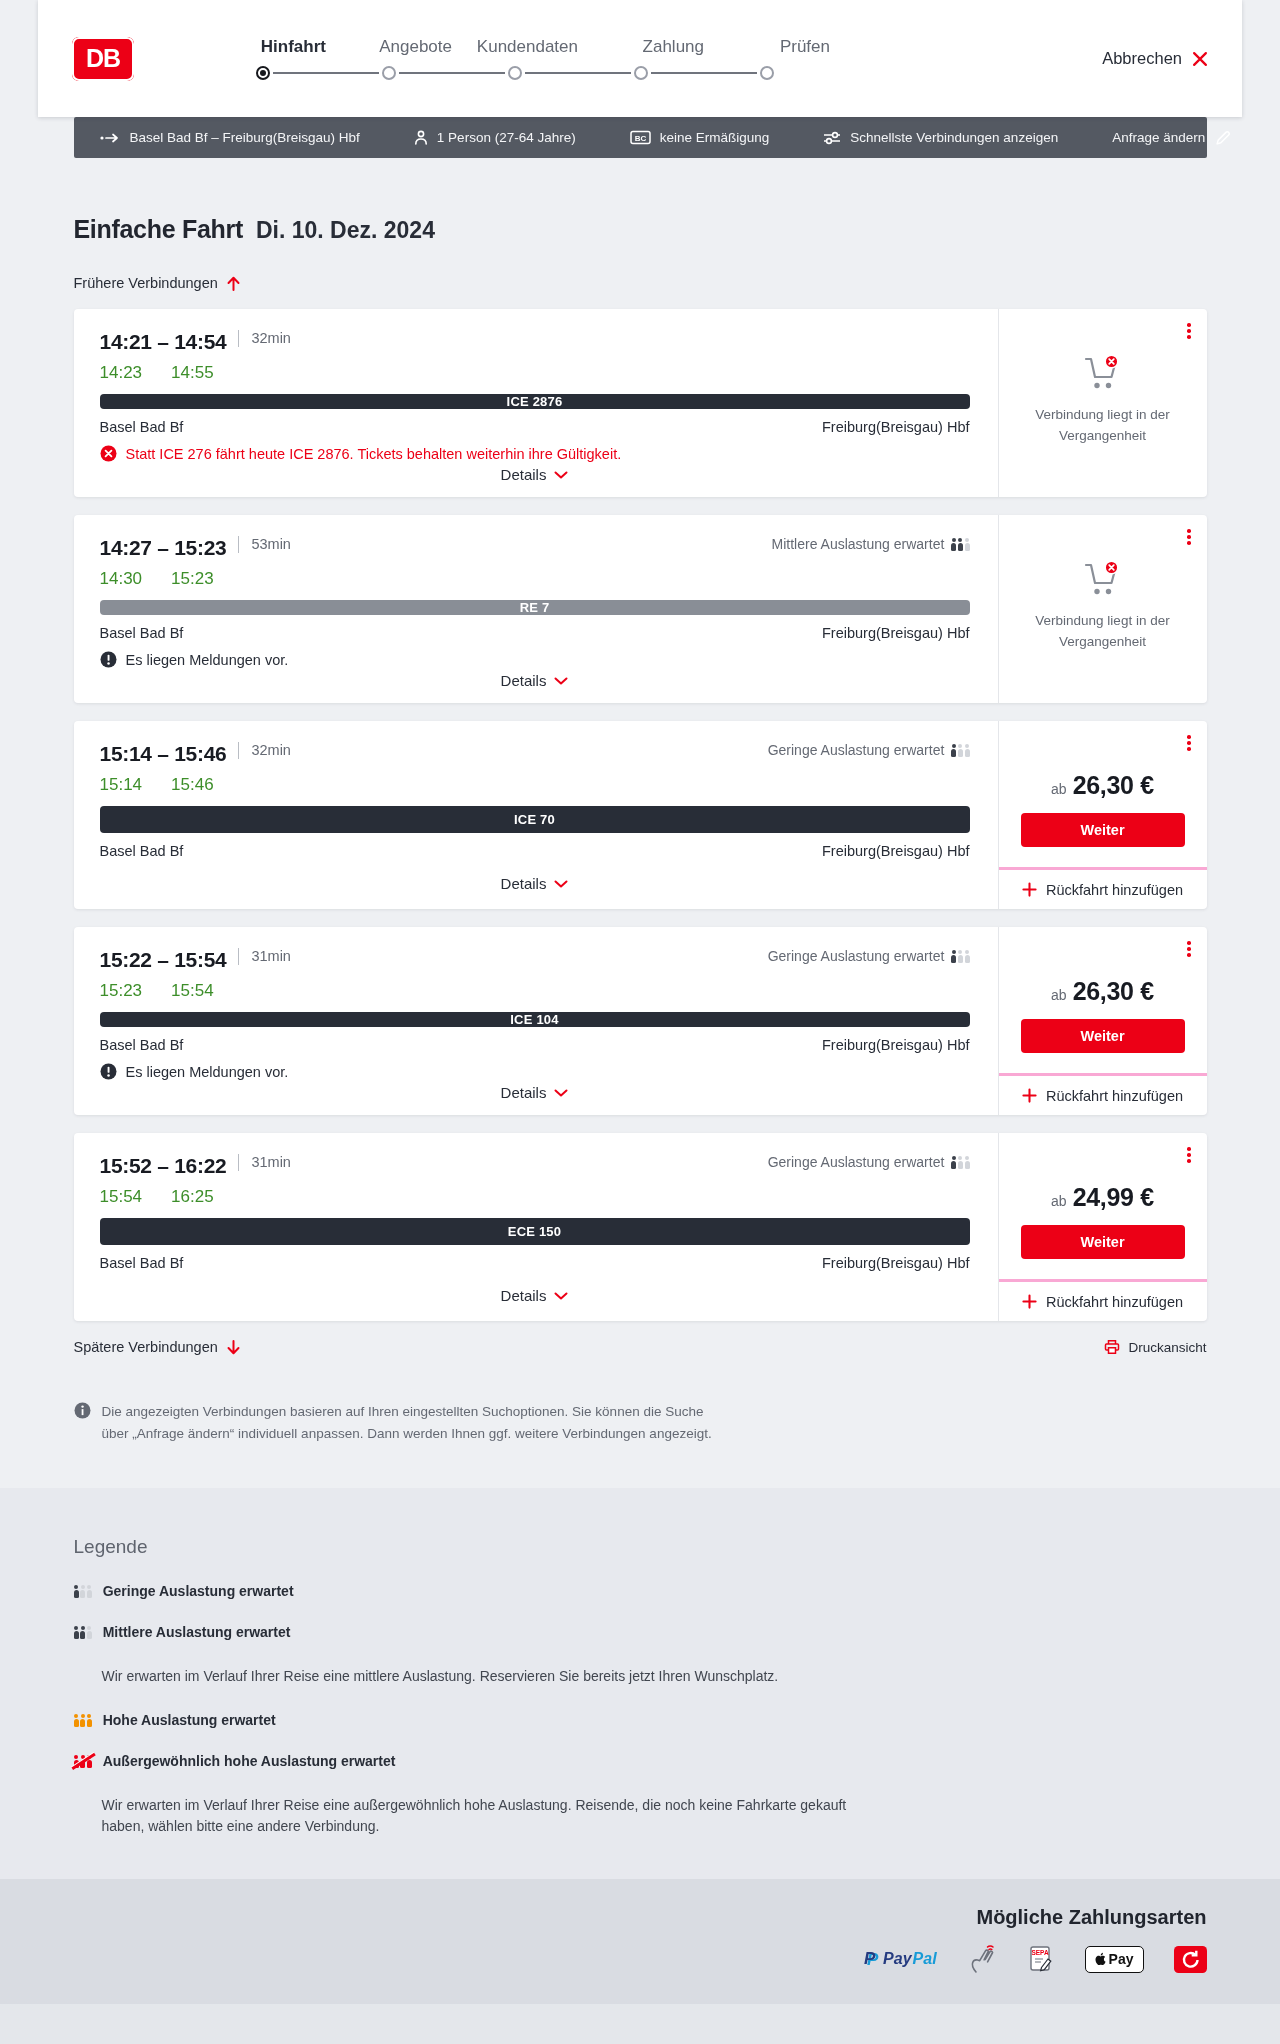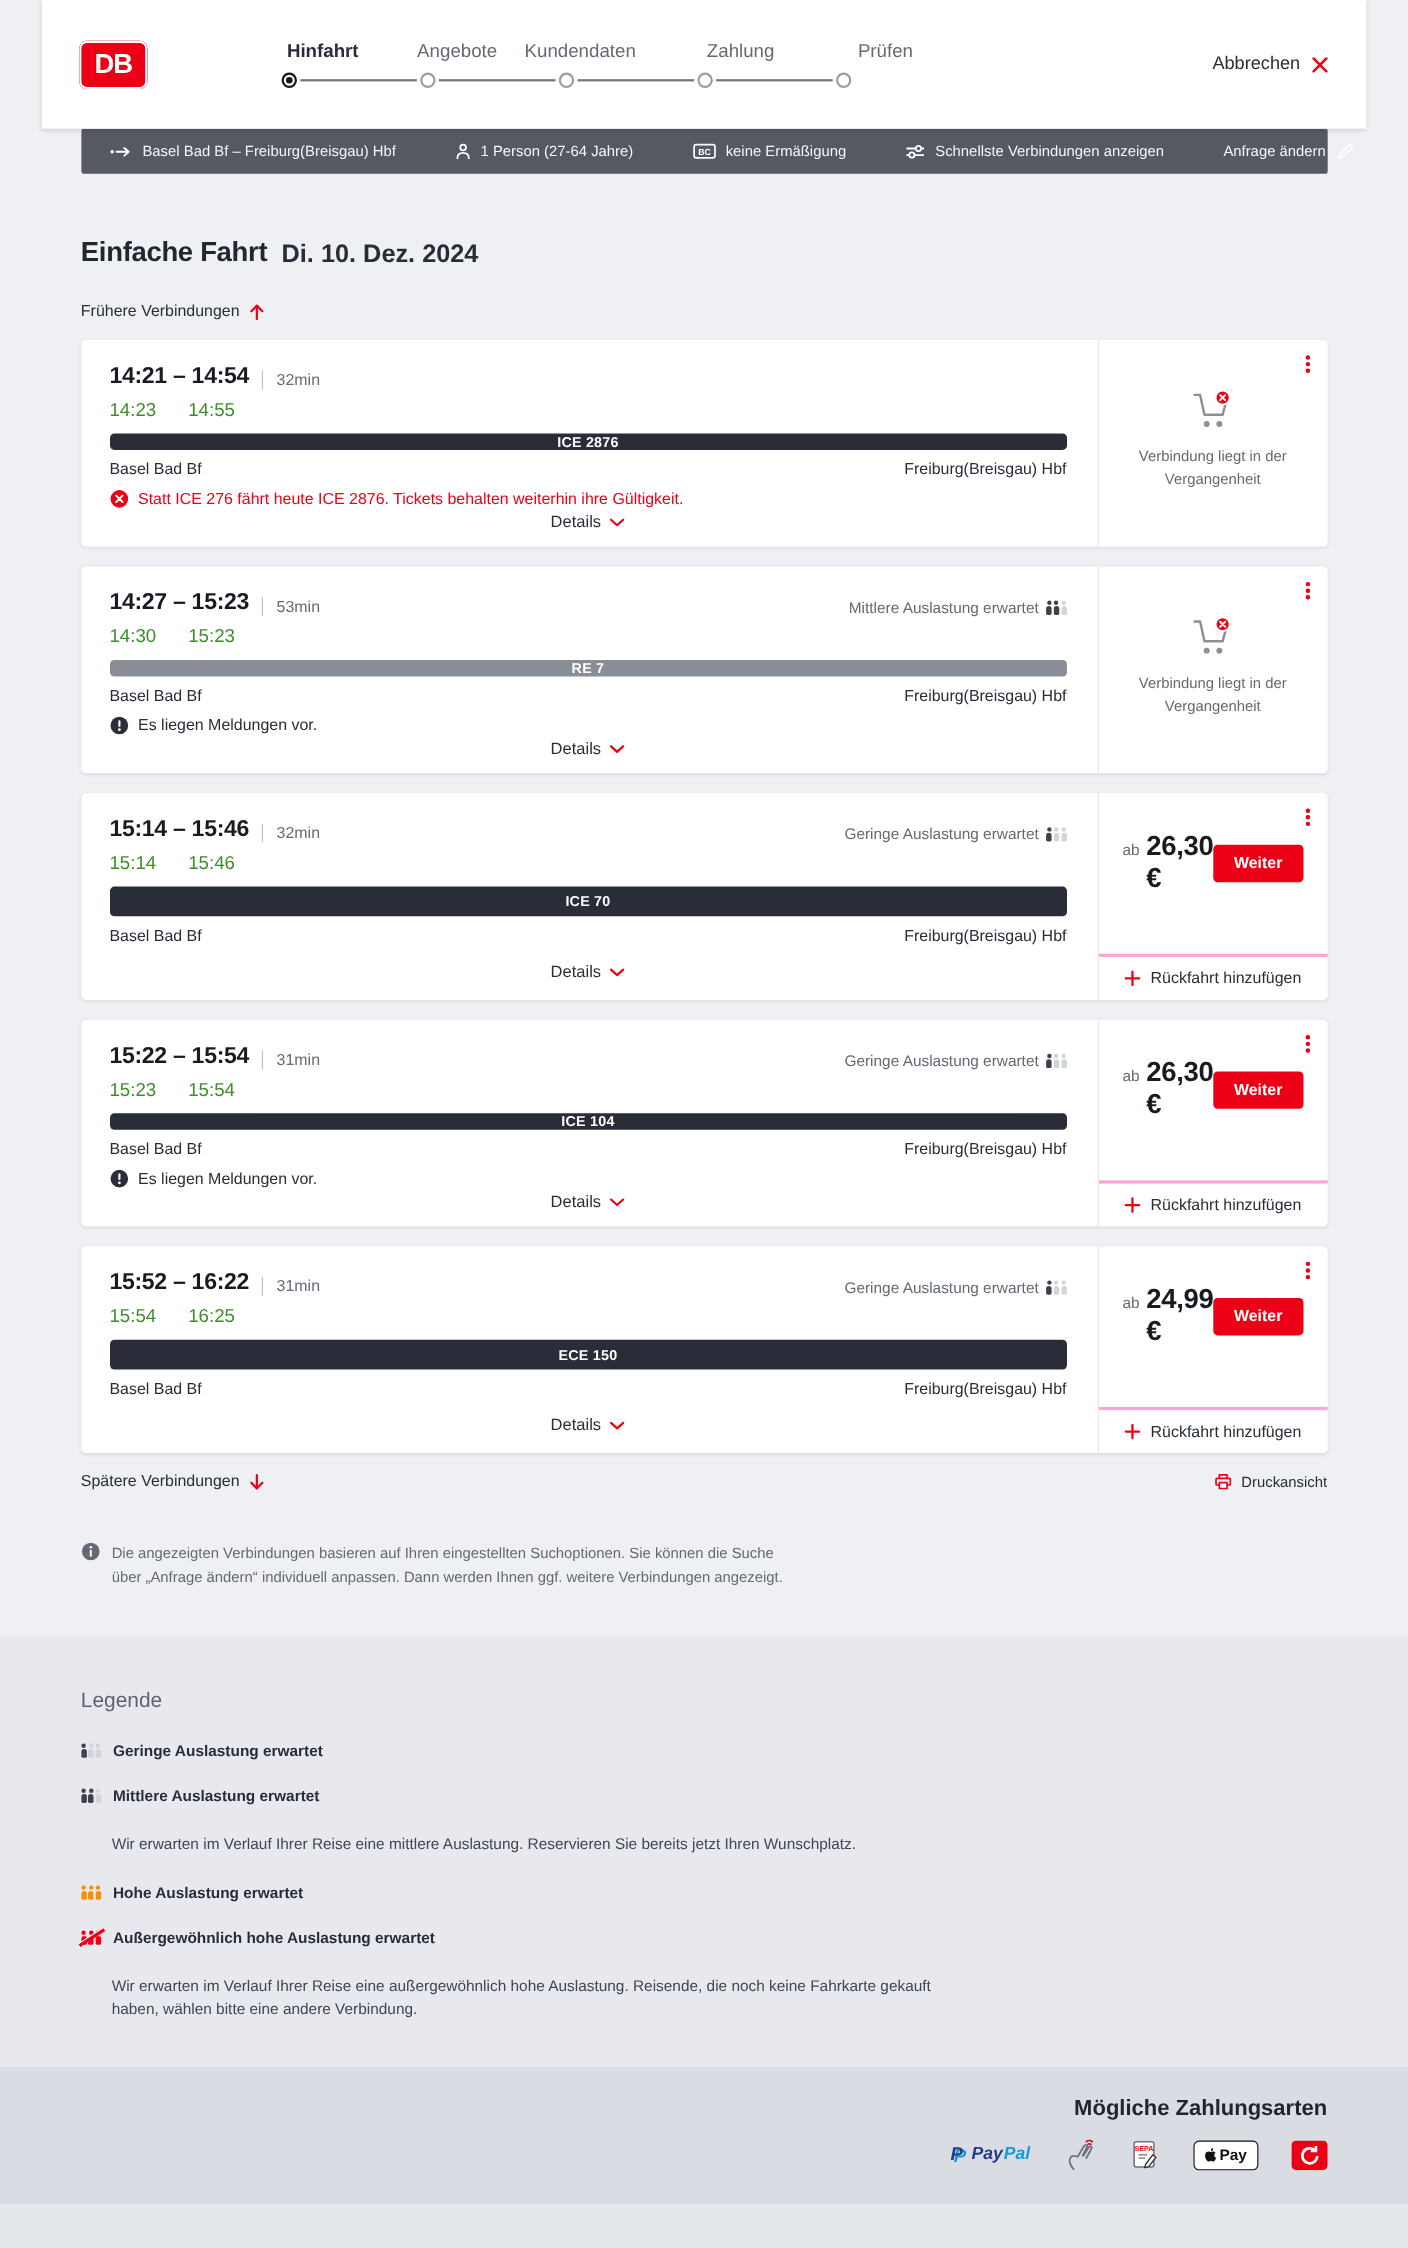--- a/index.html
+++ b/index.html
@@ -36,40 +36,40 @@
   .trip-title .tt{font-size:25px;font-weight:800;color:#22262f;letter-spacing:-.3px}
   .trip-title .td{font-size:23px;color:#282d37}
   .dir-link{display:inline-flex;align-items:center;gap:9px;font-size:14.5px;color:#282d37}
   .earlier-row{margin:30px 0 17px}
   .below-row{margin-top:6px;display:flex;align-items:center;justify-content:space-between}
   .print-btn{display:flex;align-items:center;gap:8px;font-size:13.5px;color:#282d37}
 
   
   .card{display:flex;background:#fff;border-radius:4px;box-shadow:0 1px 3px rgba(40,45,55,.10);height:188px;margin-bottom:18px}
   .card-main{flex:1;display:flex;flex-direction:column;padding:21px 28px 13px 26px;min-width:0}
-  .row1{display:flex;align-items:flex-end}
+  .row1{display:flex;align-items:flex-start}
   .time-range{font-size:21px;font-weight:800;color:#181b22;letter-spacing:-.3px;white-space:nowrap}
   .pipe{width:1px;height:17px;background:#b9bdc4;margin:0 12px}
   .dur{font-size:14.5px;color:#646973}
   .occupancy{margin-left:auto;display:flex;align-items:center;gap:7px;font-size:14px;color:#646973}
   .row2{margin-top:9px;display:flex;gap:29px;font-size:17px;color:#3d8e2a}
   .trainbar{margin-top:11px;height:27px;border-radius:4px;background:#282d37;color:#fff;font-size:13px;font-weight:700;display:flex;align-items:center;justify-content:center;letter-spacing:.2px}
   .trainbar.gray{background:#898e96}
   .stations{margin-top:10px;display:flex;justify-content:space-between;font-size:14.5px;color:#282d37}
   .msg{margin-top:10px;display:flex;align-items:center;gap:9px;font-size:14.5px}
   .msg.error{color:#ec0016}
   .msg.notice{color:#282d37}
   .details{margin-top:auto;align-self:center;display:flex;align-items:center;gap:8px;font-size:15px;color:#282d37;padding:4px 2px}
 
   .card-side{width:209px;border-left:1px solid #e4e6ea;position:relative;display:flex;flex-direction:column}
   .kebab{position:absolute;top:11px;right:13px;display:flex;flex-direction:column;gap:2.6px;padding:3px}
   .kebab i{width:3.6px;height:3.6px;border-radius:50%;background:#ec0016;display:block}
   .side-past{flex:1;display:flex;flex-direction:column;align-items:center;justify-content:center;padding:10px 24px 16px;text-align:center}
   .past-note{margin-top:13px;font-size:13.5px;color:#646973;line-height:1.5}
-  .side-price{flex:1;display:flex;padding:34px 22px 0}
+  .side-price{flex:1;display:flex;flex-direction:column;align-items:center;padding:50px 22px 0}
   .price-row{display:flex;align-items:baseline;gap:6px}
   .price-prefix{font-size:14px;color:#646973}
   .price{font-size:25px;font-weight:800;color:#181b22;letter-spacing:-.3px}
   .weiter{margin-top:13px;width:100%;height:34px;background:#ec0016;border:none;border-radius:4px;color:#fff;font-size:14.5px;font-weight:700;font-family:inherit}
   .return-row{border-top:3px solid #f9a8d4;height:42px;display:flex;align-items:center;justify-content:center;gap:9px;font-size:14.5px;color:#282d37}
 
   
   .occ{display:inline-flex;gap:1.6px;position:relative}
   .occ i{width:5px;height:13px;position:relative;display:block}
   .occ i::before{content:"";position:absolute;top:0;left:.5px;width:4px;height:4px;border-radius:50%;background:var(--pc)}

